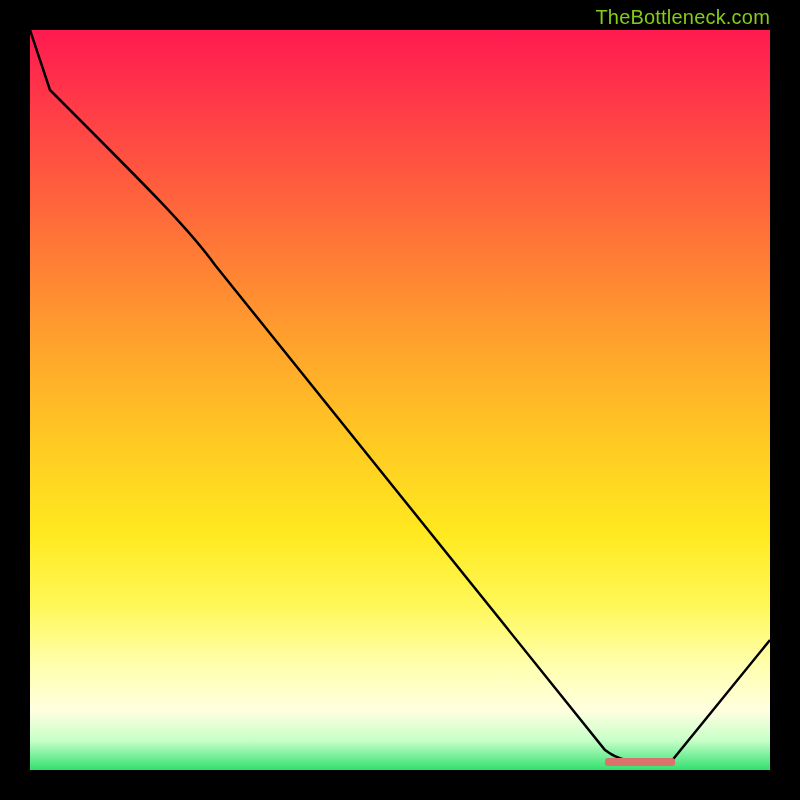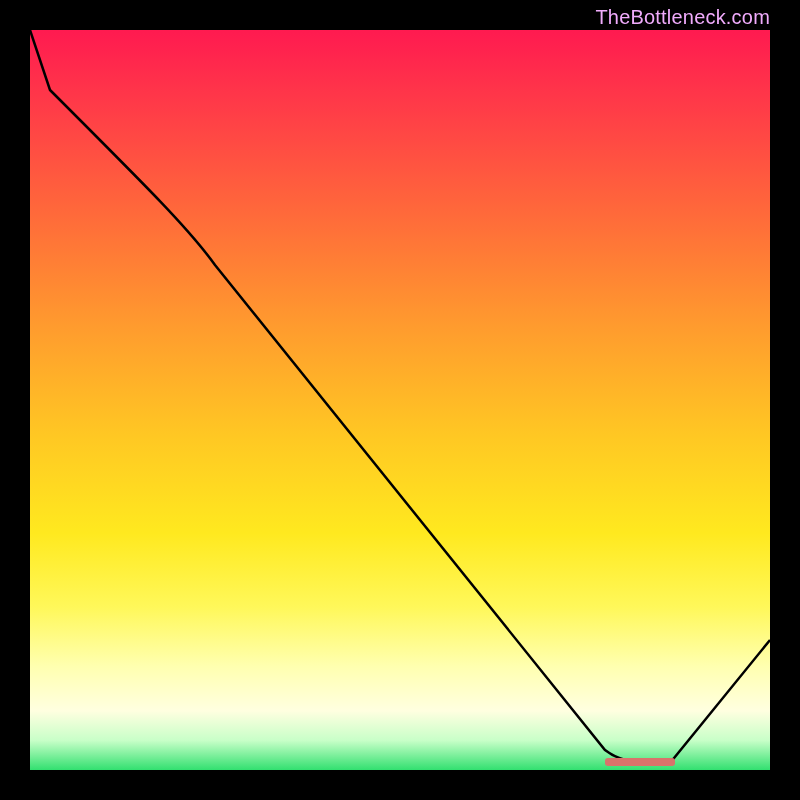--- a/index.html
+++ b/index.html
@@ -51,21 +51,21 @@
     position: absolute;
     left: 0;
     top: 0;
     width: 740px;
     height: 740px;
   }
   .watermark {
     position: absolute;
     right: 30px;
     top: 6px;
-    color: #f0abfc;
+    color: #84cc16;
     font-size: 20px;
     font-weight: 500;
     letter-spacing: 0.2px;
   }
 </style>
 </head>
 <body>
 
 <div class="watermark">TheBottleneck.com</div>
 

